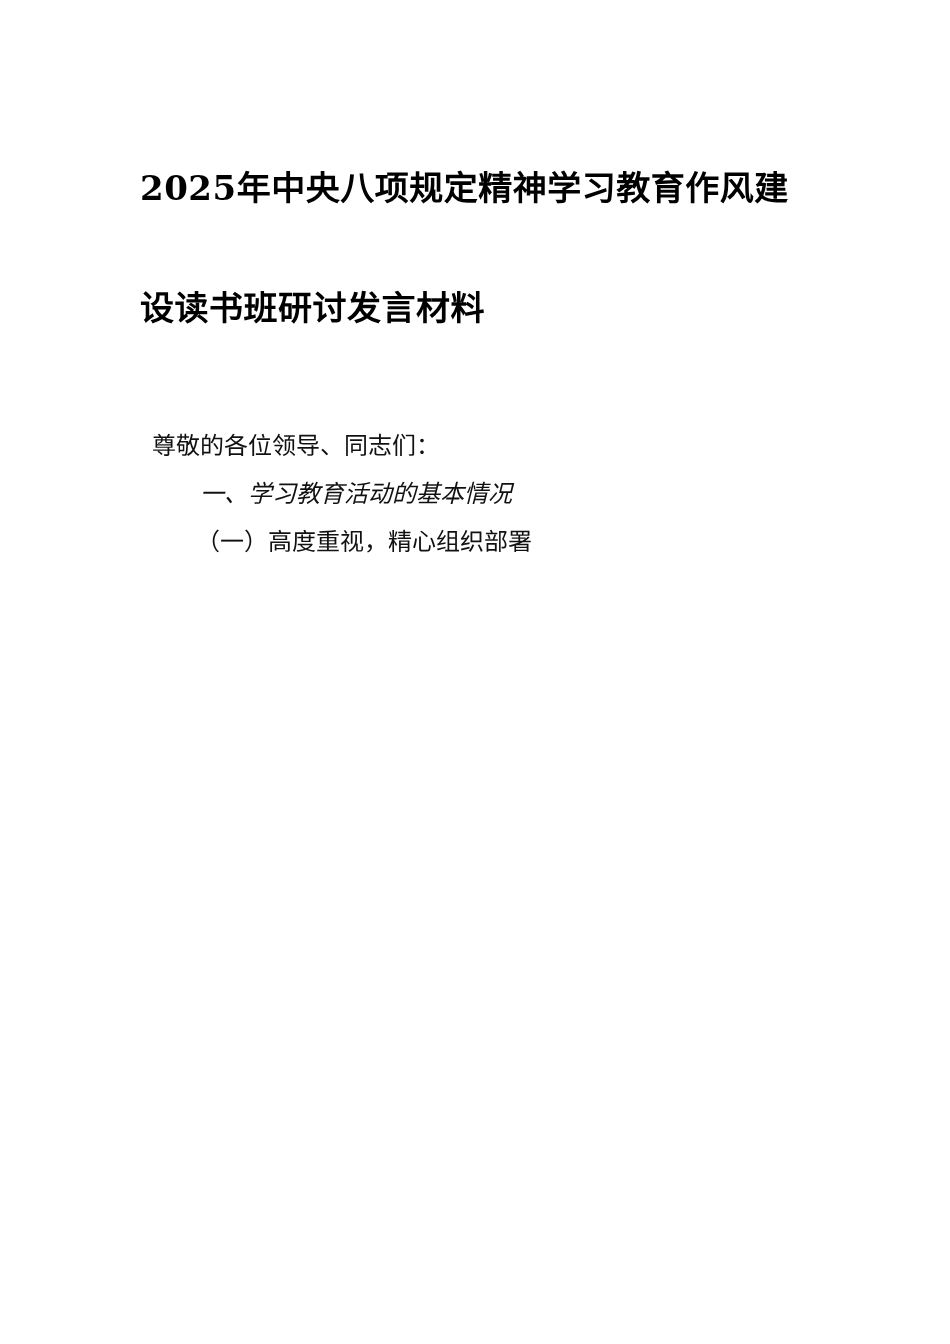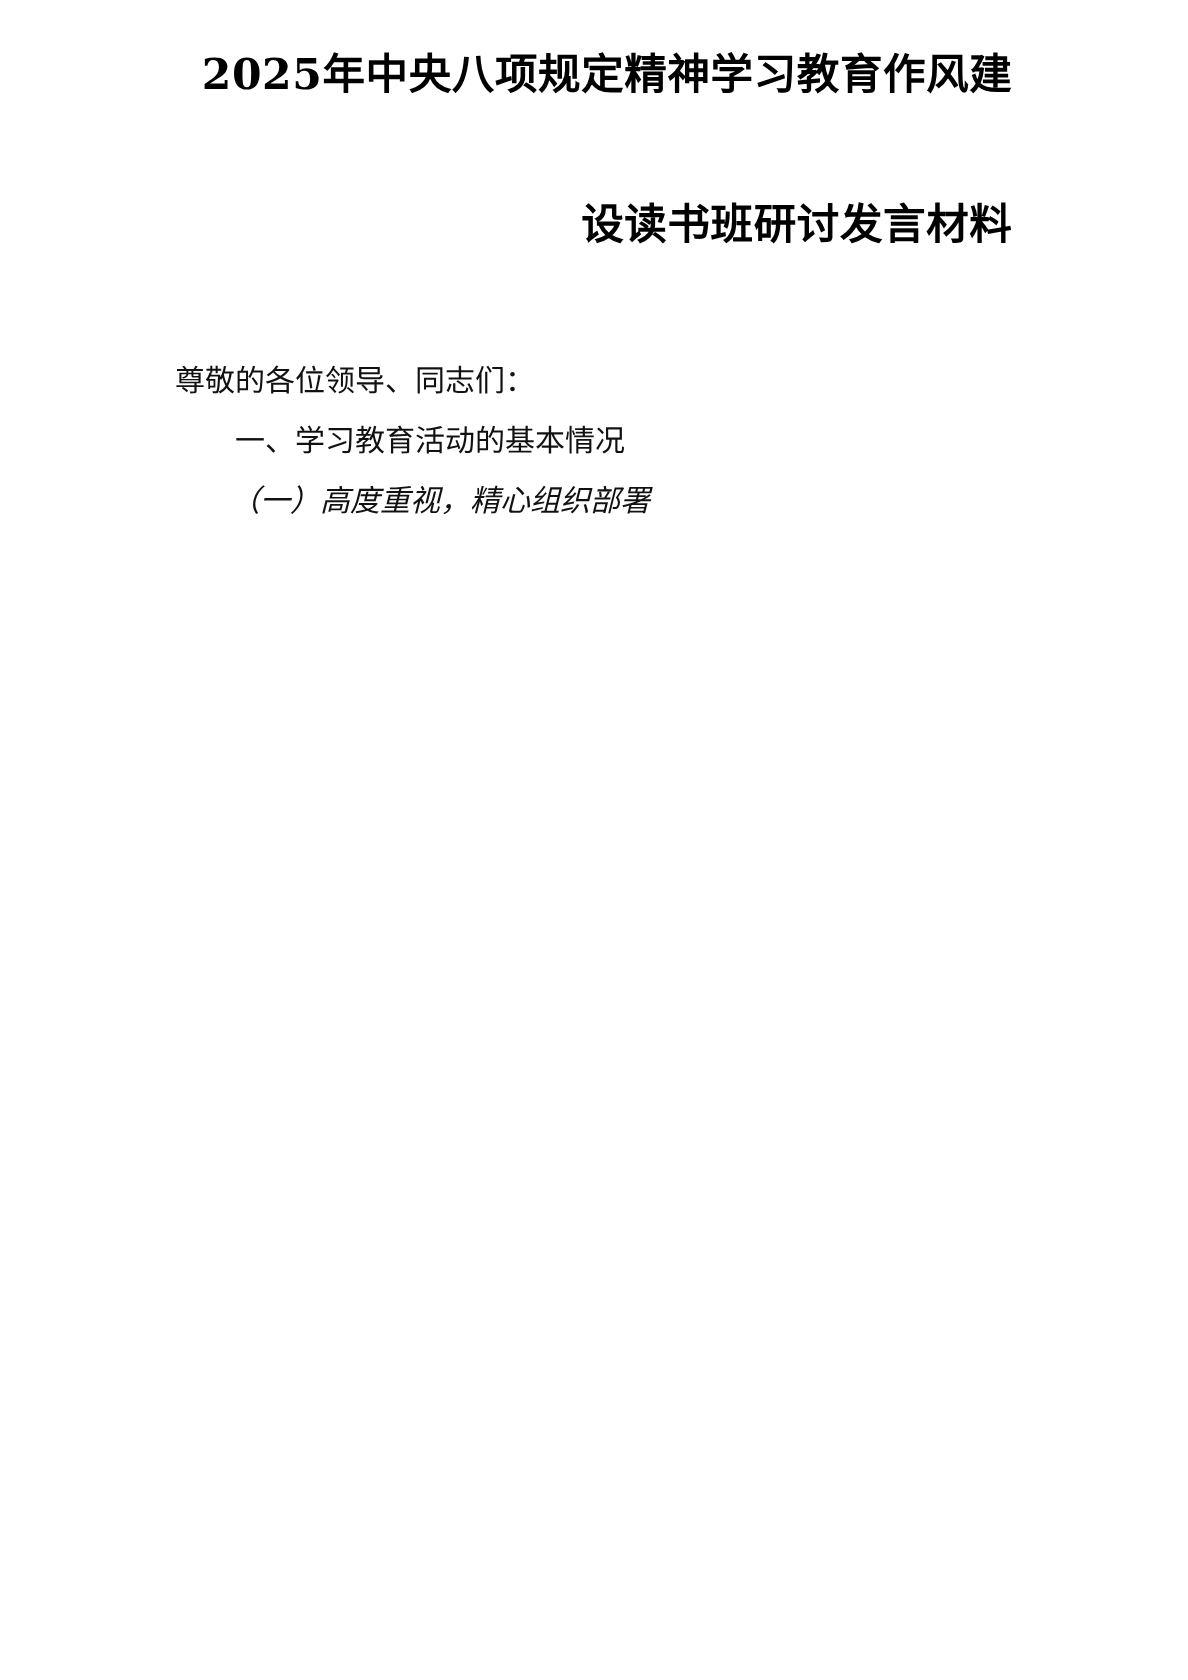--- a/index.html
+++ b/index.html
@@ -23,34 +23,35 @@
     width: 950px;
     height: 1344px;
     background: #ffffff;
     box-sizing: border-box;
     padding: 0 140px 0 140px;
   }
 
   
   .doc-title {
     margin: 0;
+    padding-top: 128px;
     font-family: "DejaVu Serif", "Liberation Serif", serif;
     font-weight: 700;
     font-size: 34px;
     line-height: 120px;
-    text-align: right;
+    text-align: left;
     letter-spacing: 0.5px;
     color: #000000;
     white-space: normal;
     word-break: break-all;
   }
 
   
   .body-block {
-    margin: 0;
+    margin: 12px;
     padding-top: 42px;
   }
 
   p.para {
     margin: 0;
     font-size: 24px;
     line-height: 48px;
     text-align: justify;
     text-justify: inter-ideograph;
     text-align-last: left;
@@ -63,26 +64,26 @@
     text-indent: 48px;
   }
 
   p.flush {
     text-indent: 0;
   }
 
   p.heading {
     text-indent: 48px;
     text-align: right;
+    font-style: italic;
   }
 
   p.subheading {
     text-indent: 44px;
     text-align: left;
-    font-style: italic;
   }
 </style>
 </head>
 <body>
 
 <div class="page">
 
   <h1 class="doc-title">2025年中央八项规定精神学习教育作风建设读书班研讨发言材料</h1>
 
   <div class="body-block">

